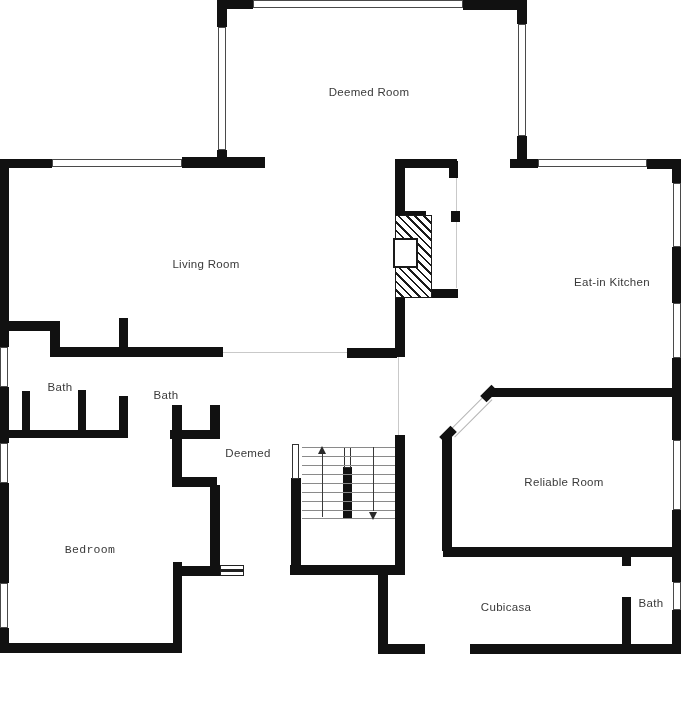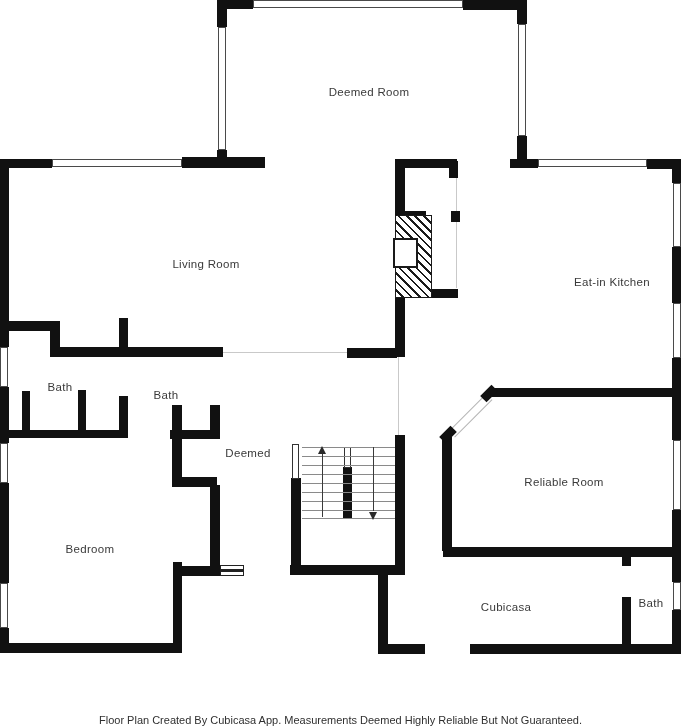--- a/index.html
+++ b/index.html
@@ -23,21 +23,20 @@
           border-right:4px solid transparent;border-bottom:8px solid #2a2a2a;}
   .arr-down{position:absolute;width:0;height:0;border-left:4px solid transparent;
           border-right:4px solid transparent;border-top:8px solid #2a2a2a;}
   .footer{position:absolute;left:50%;top:714px;transform:translateX(-50%);
           font-size:11px;color:#2f2f2f;white-space:nowrap;}
 </style>
 </head>
 <body>
 
 <div id="canvas">
-  <div class="footer">Floor Plan Created By Cubicasa App. Measurements Deemed Highly Reliable But Not Guaranteed.</div>
 <div class="wall" style="left: 217px; top: 0px; width: 36px; height: 9px;"></div>
     <div class="wall" style="left: 463px; top: 0px; width: 62px; height: 10px;"></div>
     <div class="wall" style="left: 217px; top: 0px; width: 10px; height: 27px;"></div>
     <div class="wall" style="left: 217px; top: 150px; width: 10px; height: 18px;"></div>
     <div class="wall" style="left: 517px; top: 0px; width: 10px; height: 24px;"></div>
     <div class="wall" style="left: 517px; top: 136px; width: 10px; height: 31px;"></div>
     <div class="wall" style="left: 0px; top: 159px; width: 52px; height: 9px;"></div>
     <div class="wall" style="left: 182px; top: 157px; width: 83px; height: 11px;"></div>
     <div class="wall" style="left: 510px; top: 159px; width: 28px; height: 9px;"></div>
     <div class="wall" style="left: 647px; top: 159px; width: 34px; height: 10px;"></div>
@@ -125,16 +124,16 @@
     <div class="wall" style="left: 440px; top: 430px; width: 16px; height: 9px; transform: rotate(-45deg);"></div>
     <div class="wall" style="left: 481px; top: 389px; width: 16px; height: 9px; transform: rotate(-45deg);"></div>
     <div class="thresh" style="left: 220px; top: 565px; width: 24px; height: 11px;"></div>
     <div class="label" style="left: 369px; top: 92px;">Deemed Room</div>
     <div class="label" style="left: 206px; top: 264px;">Living Room</div>
     <div class="label" style="left: 575px; top: 282px; margin-left: 37px;">Eat-in Kitchen</div>
     <div class="label" style="left: 60px; top: 387px;">Bath</div>
     <div class="label" style="left: 166px; top: 395px;">Bath</div>
     <div class="label" style="left: 248px; top: 453px;">Deemed</div>
     <div class="label" style="left: 564px; top: 482px;">Reliable Room</div>
-    <div class="label" style="left: 90px; top: 549px;">Bedroom</div>
+    <div class="label" style="left: 90px; top: 549px; font-family: Liberation Mono, monospace;">Bedroom</div>
     <div class="label" style="left: 506px; top: 607px;">Cubicasa</div>
     <div class="label" style="left: 651px; top: 603px;">Bath</div>
   </div>
 
 </body></html>

